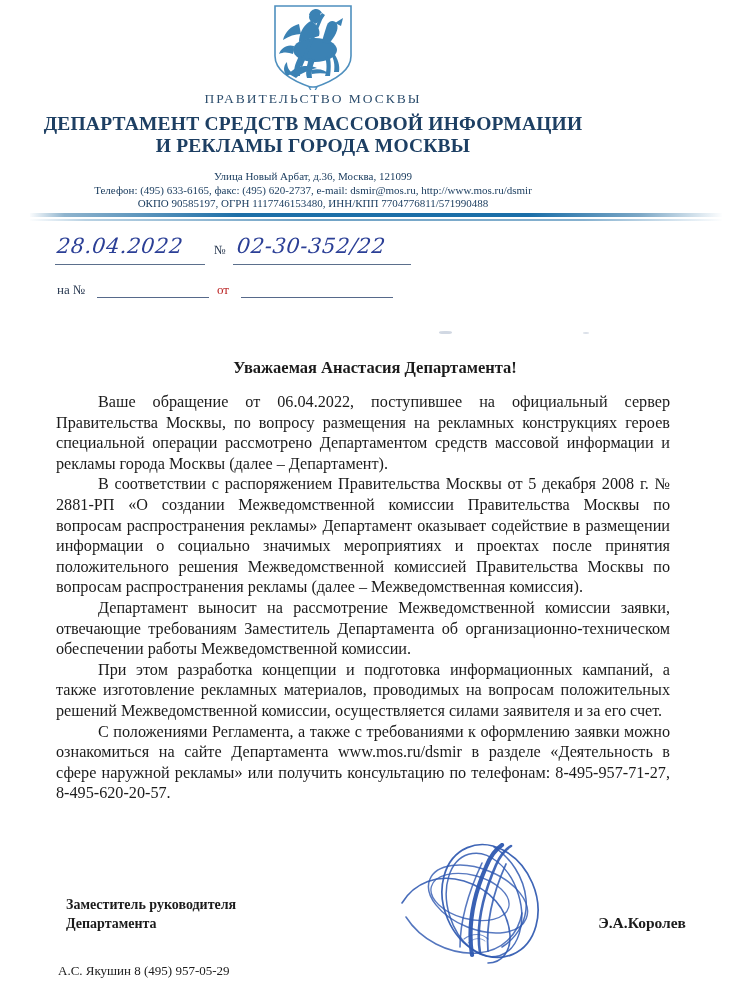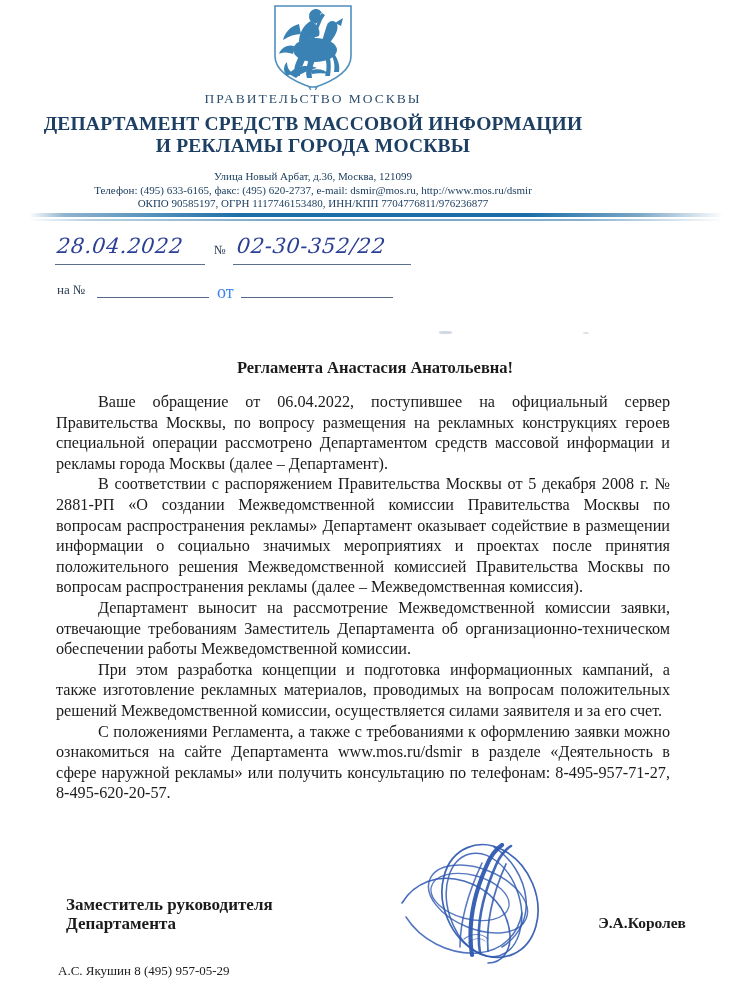--- a/index.html
+++ b/index.html
@@ -115,21 +115,21 @@
     border-bottom: 1px solid #5b6f8c;
   }
 
   .reg-row2 { position: relative; height: 26px; margin-top: 10px; }
   .na-no {
     position: absolute; left: 2px; top: 2px;
     font-size: 13px; color: #2a3a52;
   }
   .ot {
     position: absolute; left: 162px; top: 2px;
-    font-size: 18px; color: #3b82f6;
+    font-size: 13px; color: #b91c1c;
   }
   .rule-u3 {
     position: absolute; left: 42px; top: 17px; width: 112px;
     border-bottom: 1px solid #4f6party;
     border-bottom: 1px solid #56698a;
   }
   .rule-u4 {
     position: absolute; left: 186px; top: 17px; width: 152px;
     border-bottom: 1px solid #56698a;
   }
@@ -166,21 +166,21 @@
     margin: 0;
     text-indent: 42px;
   }
 
   
   .sig-title {
     position: absolute;
     left: 66px;
     top: 895px;
     font-weight: bold;
-    font-size: 17px;
+    font-size: 14px;
     line-height: 19px;
   }
   .sig-name {
     position: absolute;
     right: 64px;
     top: 914px;
     font-weight: bold;
     font-size: 15.5px;
   }
   .signature-mark {
@@ -246,21 +246,21 @@
     <div class="org-gov">ПРАВИТЕЛЬСТВО МОСКВЫ</div>
 
     <div class="org-dept">
       <div>ДЕПАРТАМЕНТ СРЕДСТВ МАССОВОЙ ИНФОРМАЦИИ</div>
       <div>И РЕКЛАМЫ ГОРОДА МОСКВЫ</div>
     </div>
 
     <div class="contacts">
       <div class="c-line">Улица Новый Арбат, д.36, Москва, 121099</div>
       <div class="c-line">Телефон: (495) 633-6165, факс: (495) 620-2737, e-mail: dsmir@mos.ru, http://www.mos.ru/dsmir</div>
-      <div class="c-line">ОКПО 90585197, ОГРН 1117746153480, ИНН/КПП 7704776811/976236877</div>
+      <div class="c-line">ОКПО 90585197, ОГРН 1117746153480, ИНН/КПП 7704776811/571990488</div>
     </div>
   </div>
 
   <div class="rule"></div>
   <div class="rule thin"></div>
 
   <div class="reg-block">
 
     <div class="reg-row1">
       <span class="hand reg-date">28.04.2022</span>
@@ -274,21 +274,21 @@
       <span class="na-no">на №</span>
       <span class="ot">от</span>
       <div class="rule-u3"></div>
       <div class="rule-u4"></div>
     </div>
   </div>
 
   <div class="artifact" style="left:439px; top:331px; width:13px; height:3px;"></div>
   <div class="artifact" style="left:583px; top:332px; width:6px; height:2px; opacity:.35;"></div>
 
-  <div class="salutation">Регламента Анастасия Анатольевна!</div>
+  <div class="salutation">Уважаемая Анастасия Департамента!</div>
 
   <div class="body">
     <p>Ваше обращение от 06.04.2022, поступившее на официальный сервер Правительства Москвы, по вопросу размещения на рекламных конструкциях героев специальной операции рассмотрено Департаментом средств массовой информации и рекламы города Москвы (далее – Департамент).</p>
     <p>В соответствии с распоряжением Правительства Москвы от 5 декабря 2008 г. № 2881-РП «О создании Межведомственной комиссии Правительства Москвы по вопросам распространения рекламы» Департамент оказывает содействие в размещении информации о социально значимых мероприятиях и проектах после принятия положительного решения Межведомственной комиссией Правительства Москвы по вопросам распространения рекламы (далее – Межведомственная комиссия).</p>
     <p>Департамент выносит на рассмотрение Межведомственной комиссии заявки, отвечающие требованиям Заместитель Департамента об организационно-техническом обеспечении работы Межведомственной комиссии.</p>
     <p>При этом разработка концепции и подготовка информационных кампаний, а также изготовление рекламных материалов, проводимых на вопросам положительных решений Межведомственной комиссии, осуществляется силами заявителя и за его счет.</p>
     <p>С положениями Регламента, а также с требованиями к оформлению заявки можно ознакомиться на сайте Департамента www.mos.ru/dsmir в разделе «Деятельность в сфере наружной рекламы» или получить консультацию по телефонам: 8-495-957-71-27, 8-495-620-20-57.</p>
   </div>
 
   <div class="sig-title">

